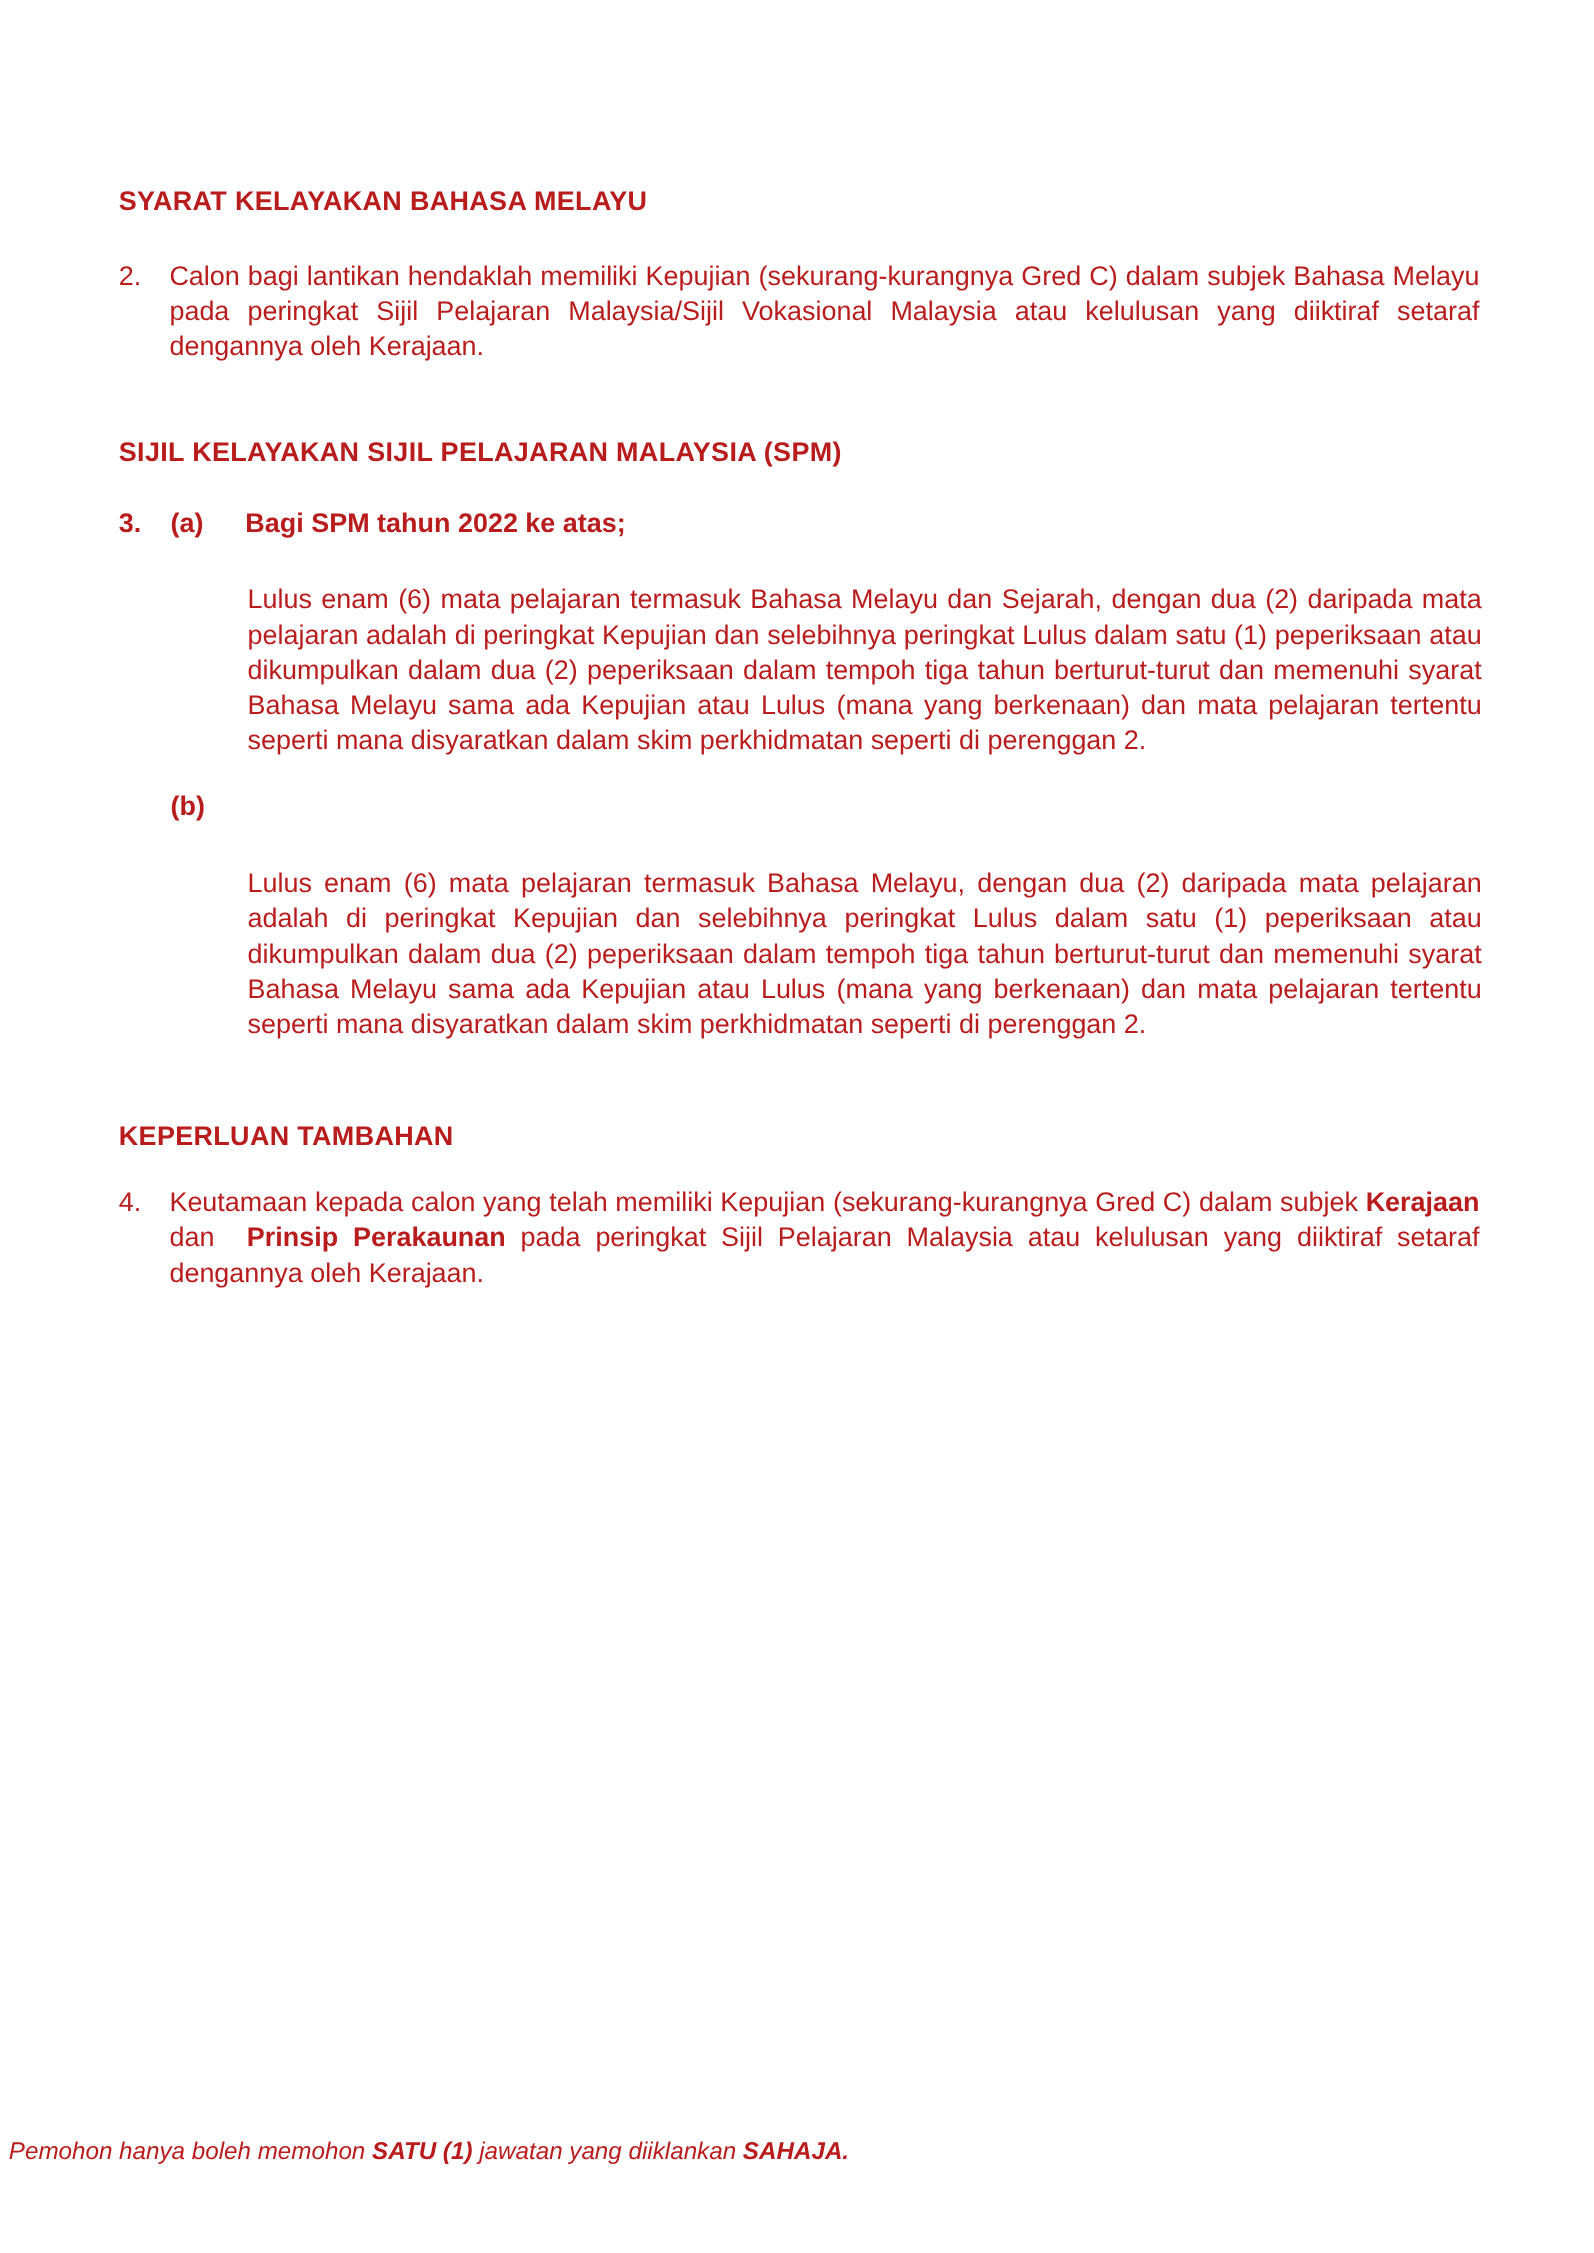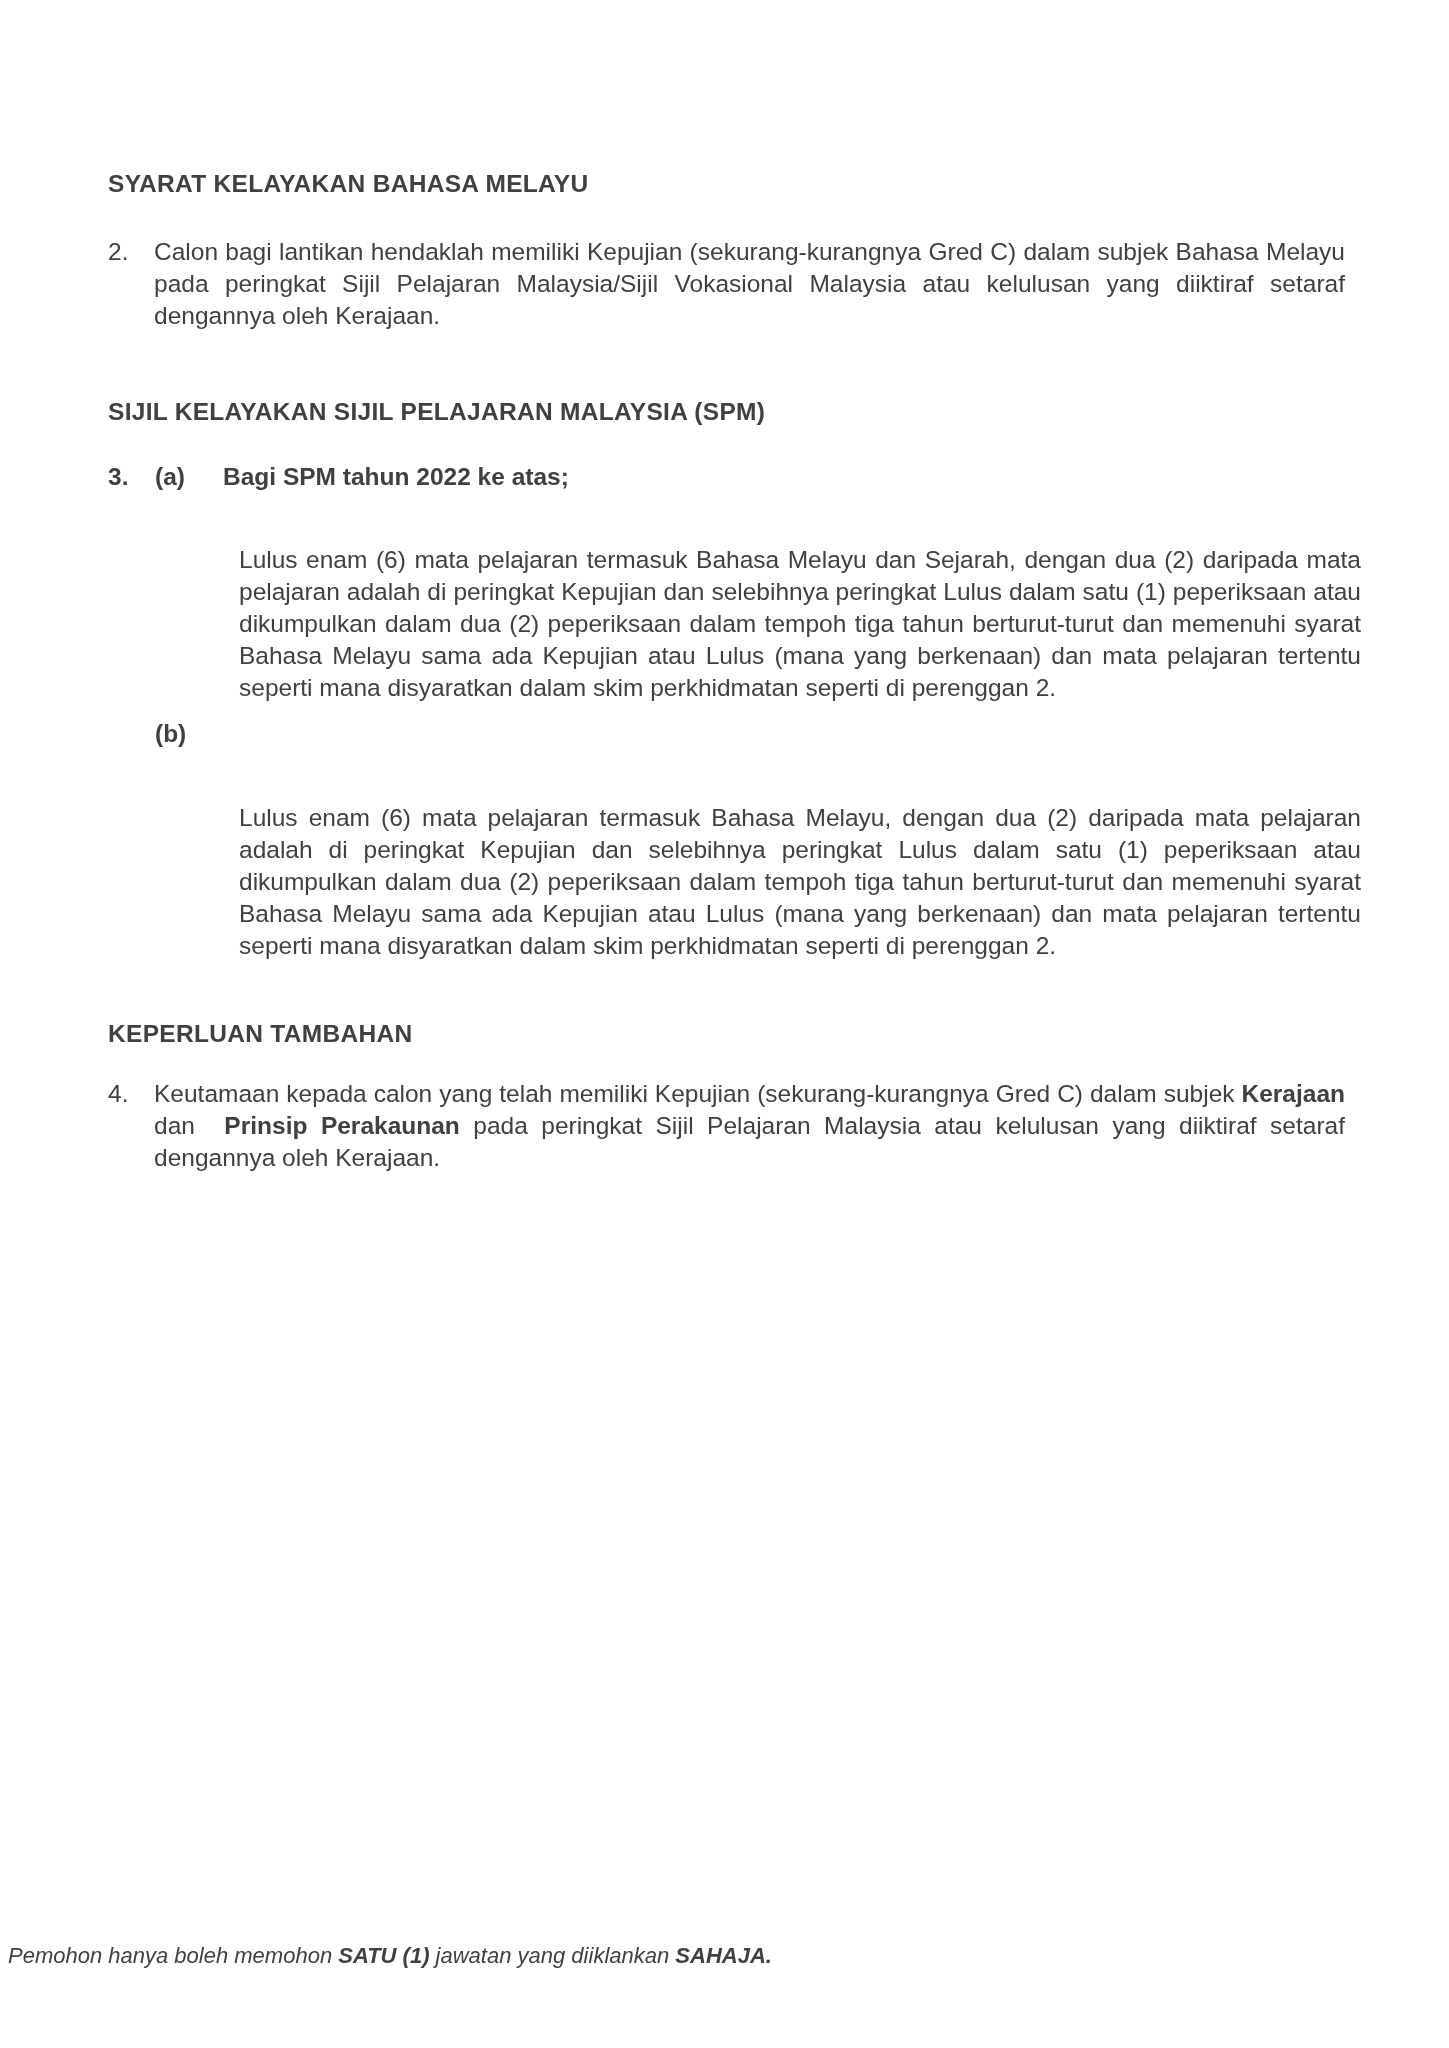--- a/index.html
+++ b/index.html
@@ -6,21 +6,21 @@
     margin: 0;
     padding: 0;
     background: #ffffff;
   }
   .page {
     position: relative;
     width: 1432px;
     height: 2048px;
     background: #ffffff;
     font-family: "Liberation Sans", sans-serif;
-    color: #404040;
+    color: #b91c1c;
     font-size: 24.5px;
     line-height: 32px;
     overflow: hidden;
     text-decoration: underline;
   }
   .abs { position: absolute; }
   h2.doc-heading {
     margin: 0;
     font-size: 24.5px;
     line-height: 32px;
@@ -48,21 +48,21 @@
     margin: 0;
     text-align: justify;
     text-align-last: left;
   }
   .sub-title {
     margin: 0;
     font-weight: bold;
     white-space: nowrap;
   }
   p.para {
-    margin: 16px;
+    margin: 2px;
     text-align: justify;
     text-align-last: left;
   }
   .footer-note {
     margin: 8px;
     width: 1449px;
     text-align: left;
     font-style: italic;
     font-size: 22px;
     line-height: 32px;

